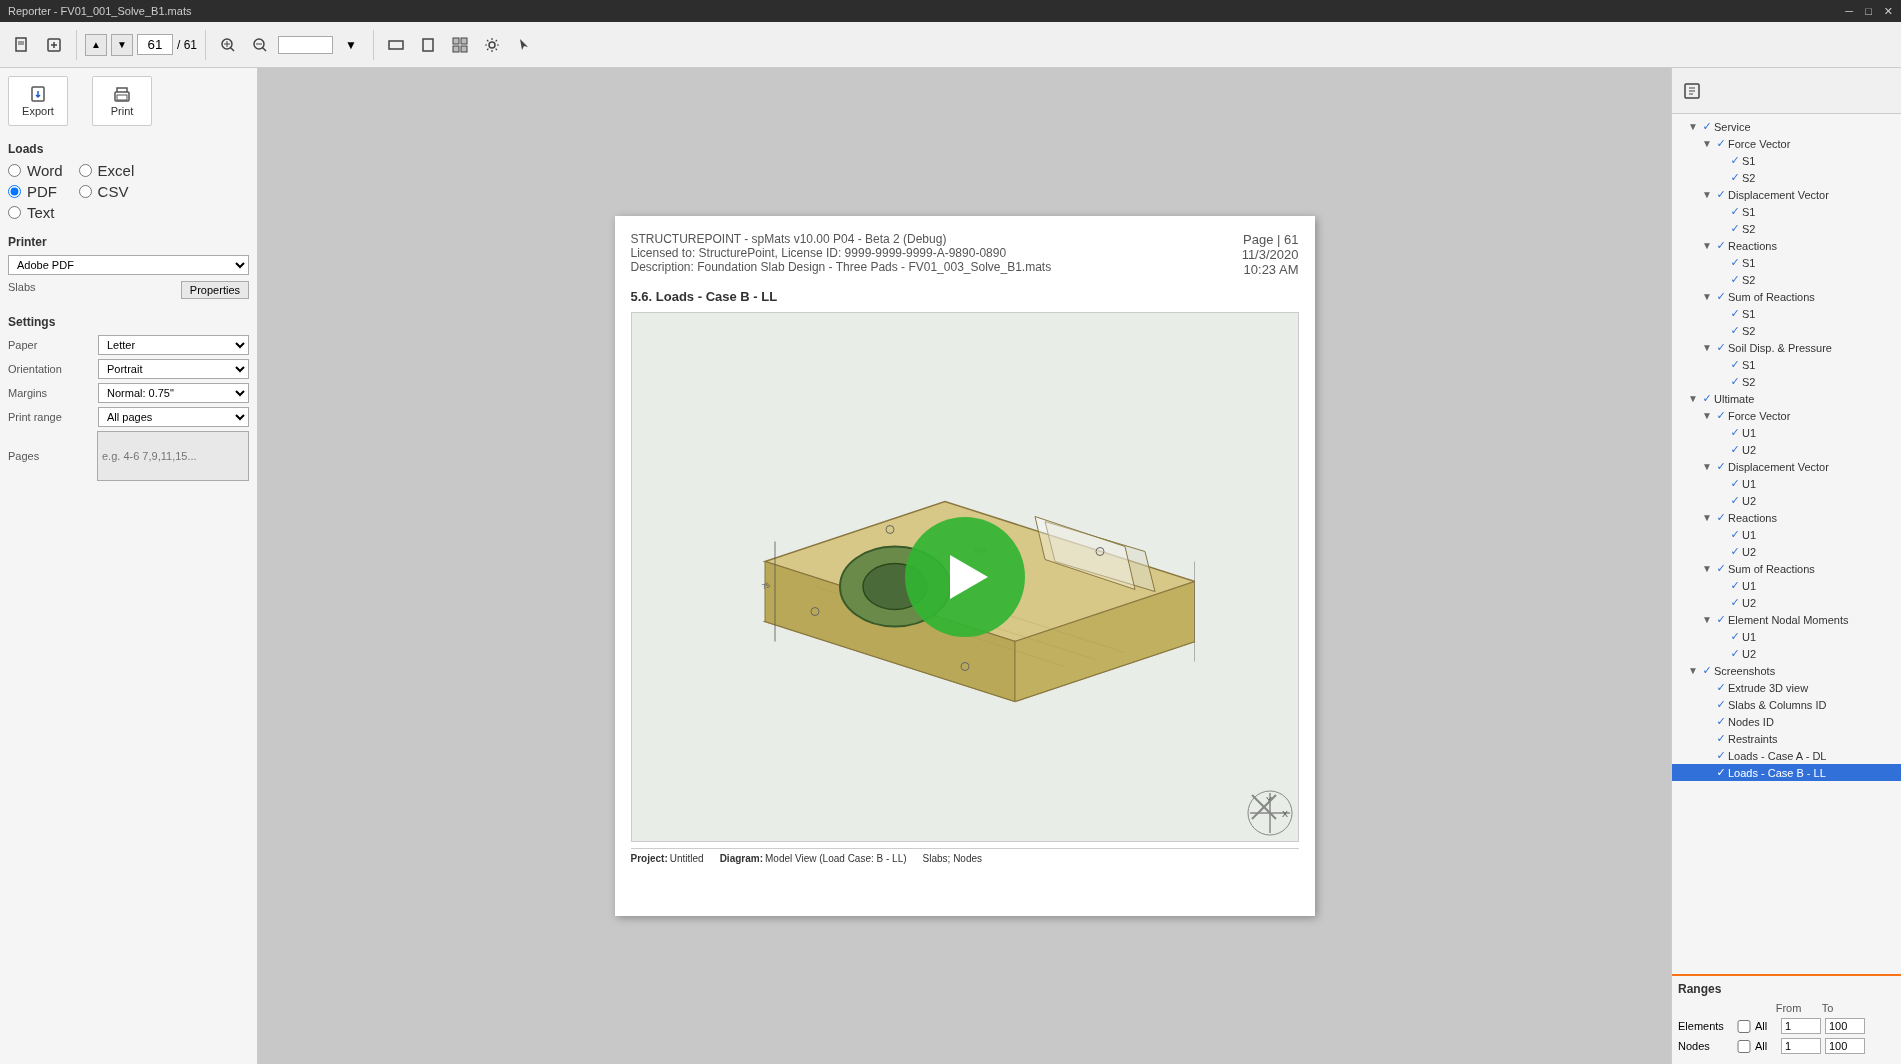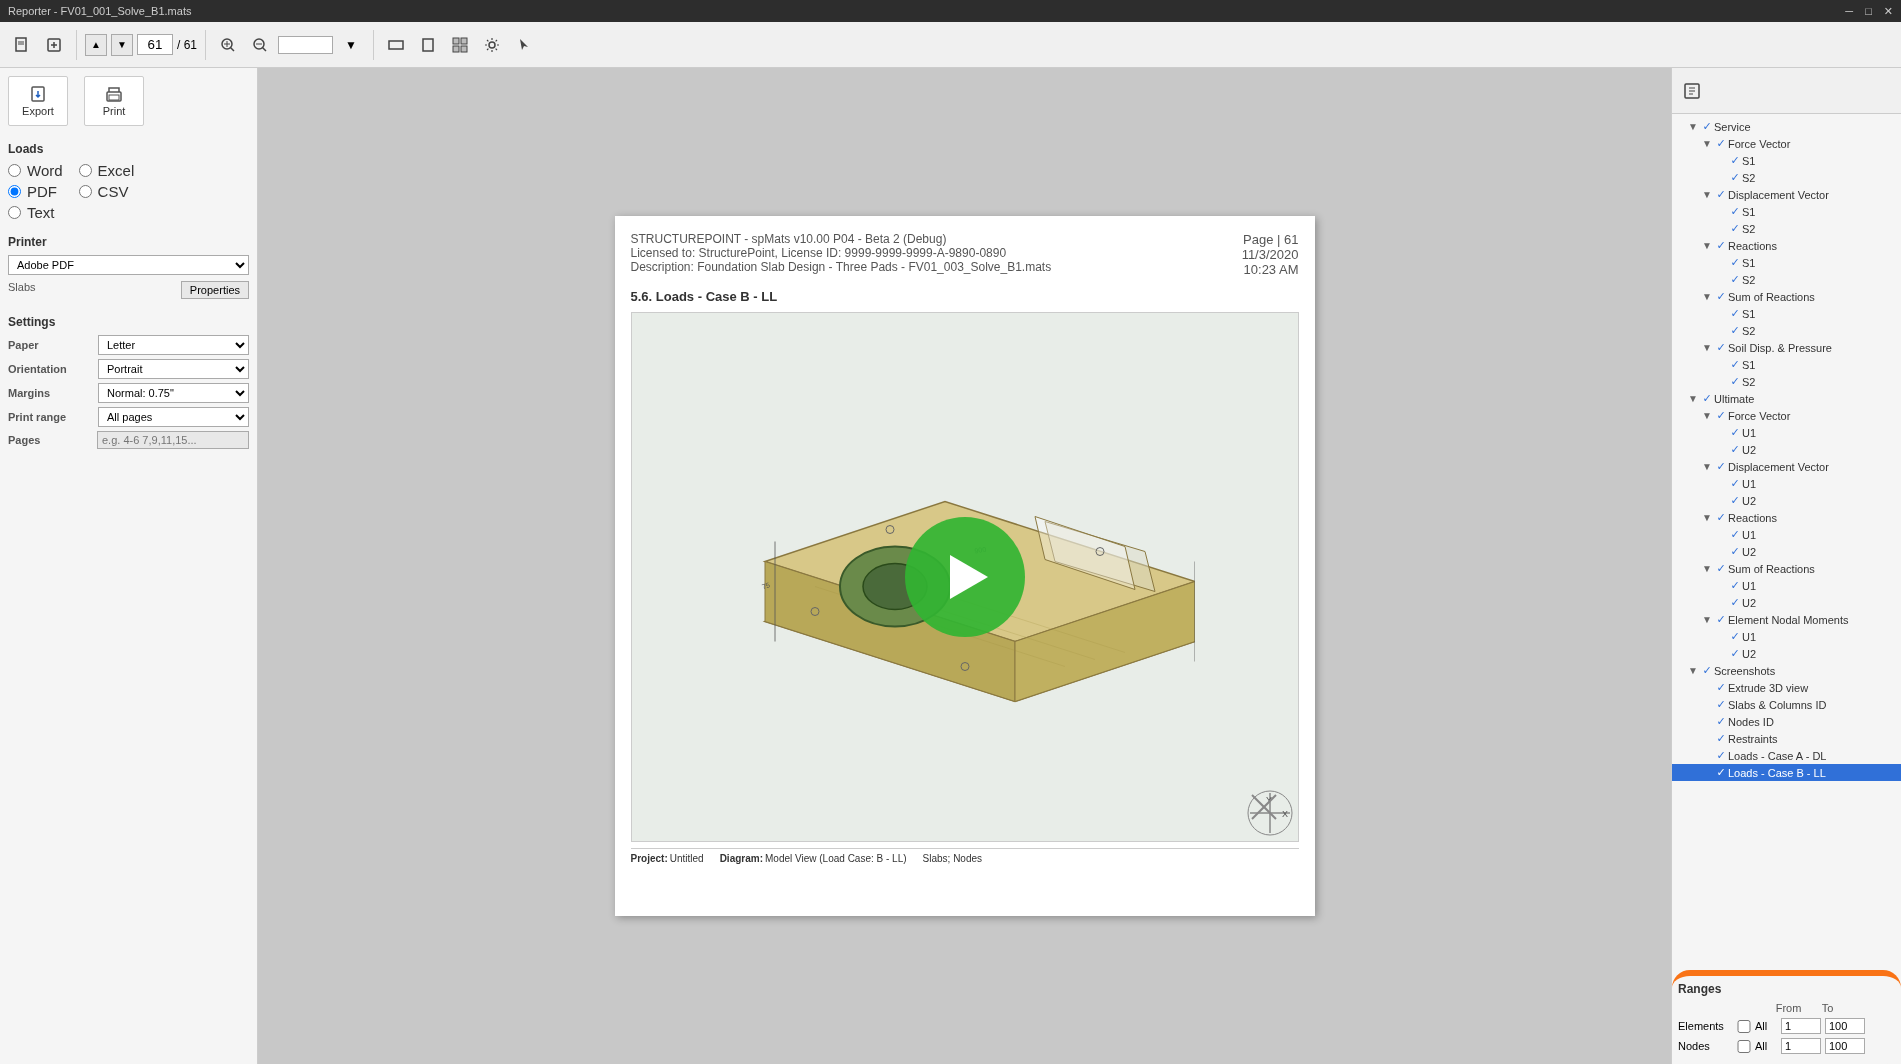--- a/index.html
+++ b/index.html
@@ -39,21 +39,21 @@
       width: 258px;
       background: #f5f5f5;
       border-right: 1px solid #ccc;
       display: flex;
       flex-direction: column;
       padding: 8px;
     }
 
     .export-print-row {
       display: flex;
-      gap: 16px;
+      gap: 24px;
       margin-bottom: 12px;
     }
     .icon-button {
       display: flex;
       flex-direction: column;
       align-items: center;
       justify-content: center;
       width: 60px;
       height: 50px;
       border: 1px solid #ccc;
@@ -87,21 +87,21 @@
       float: right;
       padding: 2px 8px;
       font-size: 11px;
       border: 1px solid #aaa;
       background: #e8e8e8;
       cursor: pointer;
     }
 
     .settings-section { margin-top: 8px; }
     .form-row { display: flex; align-items: center; margin-bottom: 4px; }
-    .form-row .form-label { width: 90px; font-size: 11px; color: #555; font-weight: bold; }
+    .form-row .form-label { width: 90px; font-size: 11px; color: #555; }
     .form-row select { flex: 1; padding: 2px 4px; font-size: 11px; border: 1px solid #aaa; background: #fff; }
     .form-row input[type="text"] { flex: 1; padding: 2px 4px; font-size: 11px; border: 1px solid #aaa; background: #fff; }
 
     
     .center-area {
       flex: 1;
       background: #c8c8c8;
       display: flex;
       align-items: center;
       justify-content: center;
@@ -229,24 +229,23 @@
     .tree-item.selected .check-icon { color: #fff; }
 
     .tree-expand { width: 14px; text-align: center; color: #666; font-size: 10px; }
     .check-icon { width: 14px; text-align: center; color: #3070d8; font-size: 11px; }
     .tree-label { flex: 1; }
     .indent-1 { padding-left: 14px; }
     .indent-2 { padding-left: 28px; }
     .indent-3 { padding-left: 42px; }
 
     .ranges-panel {
-      border-top: 6px solid #f97316;
+      border-top: 2px solid #f97316;
       padding: 6px;
       background: #f5f5f5;
-      border-radius: 18px;
     }
     .ranges-title { font-size: 12px; font-weight: bold; color: #333; margin-bottom: 6px; }
     .ranges-row { display: flex; align-items: center; gap: 4px; font-size: 11px; margin-bottom: 4px; }
     .ranges-row .col-label { width: 35px; text-align: center; color: #555; }
     .ranges-row input { width: 45px; padding: 1px 3px; font-size: 11px; border: 1px solid #aaa; }
     .ranges-row .all-cb { width: 14px; }
     .page-input { width: 36px; text-align: center; padding: 2px; border: 1px solid #aaa; }
     .nav-btn {
       width: 22px;
       height: 22px;
@@ -453,21 +452,21 @@
       </select>
     </div>
     <div class="form-row">
       <span class="form-label">Print range</span>
       <select>
         <option>All pages</option>
       </select>
     </div>
     <div class="form-row">
       <span class="form-label">Pages</span>
-      <input type="text" placeholder="e.g. 4-6 7,9,11,15..." style="flex: 1 1 0%; padding: 2px 4px; font-size: 11px; border: 1px solid rgb(170, 170, 170); background: rgb(232, 232, 232); color: rgb(170, 170, 170);">
+      <input type="text" placeholder="e.g. 4-6 7,9,11,15..." style="flex: 1 1 0%; padding: 18px 4px; font-size: 11px; border: 1px solid rgb(170, 170, 170); background: rgb(232, 232, 232); color: rgb(170, 170, 170);">
     </div>
 
     <div style="flex:1;"></div>
   </div>
 
   <div class="center-area">
     <div class="document-page">
       <div>
         <div class="doc-header-right">
           <div>Page | 61</div>

